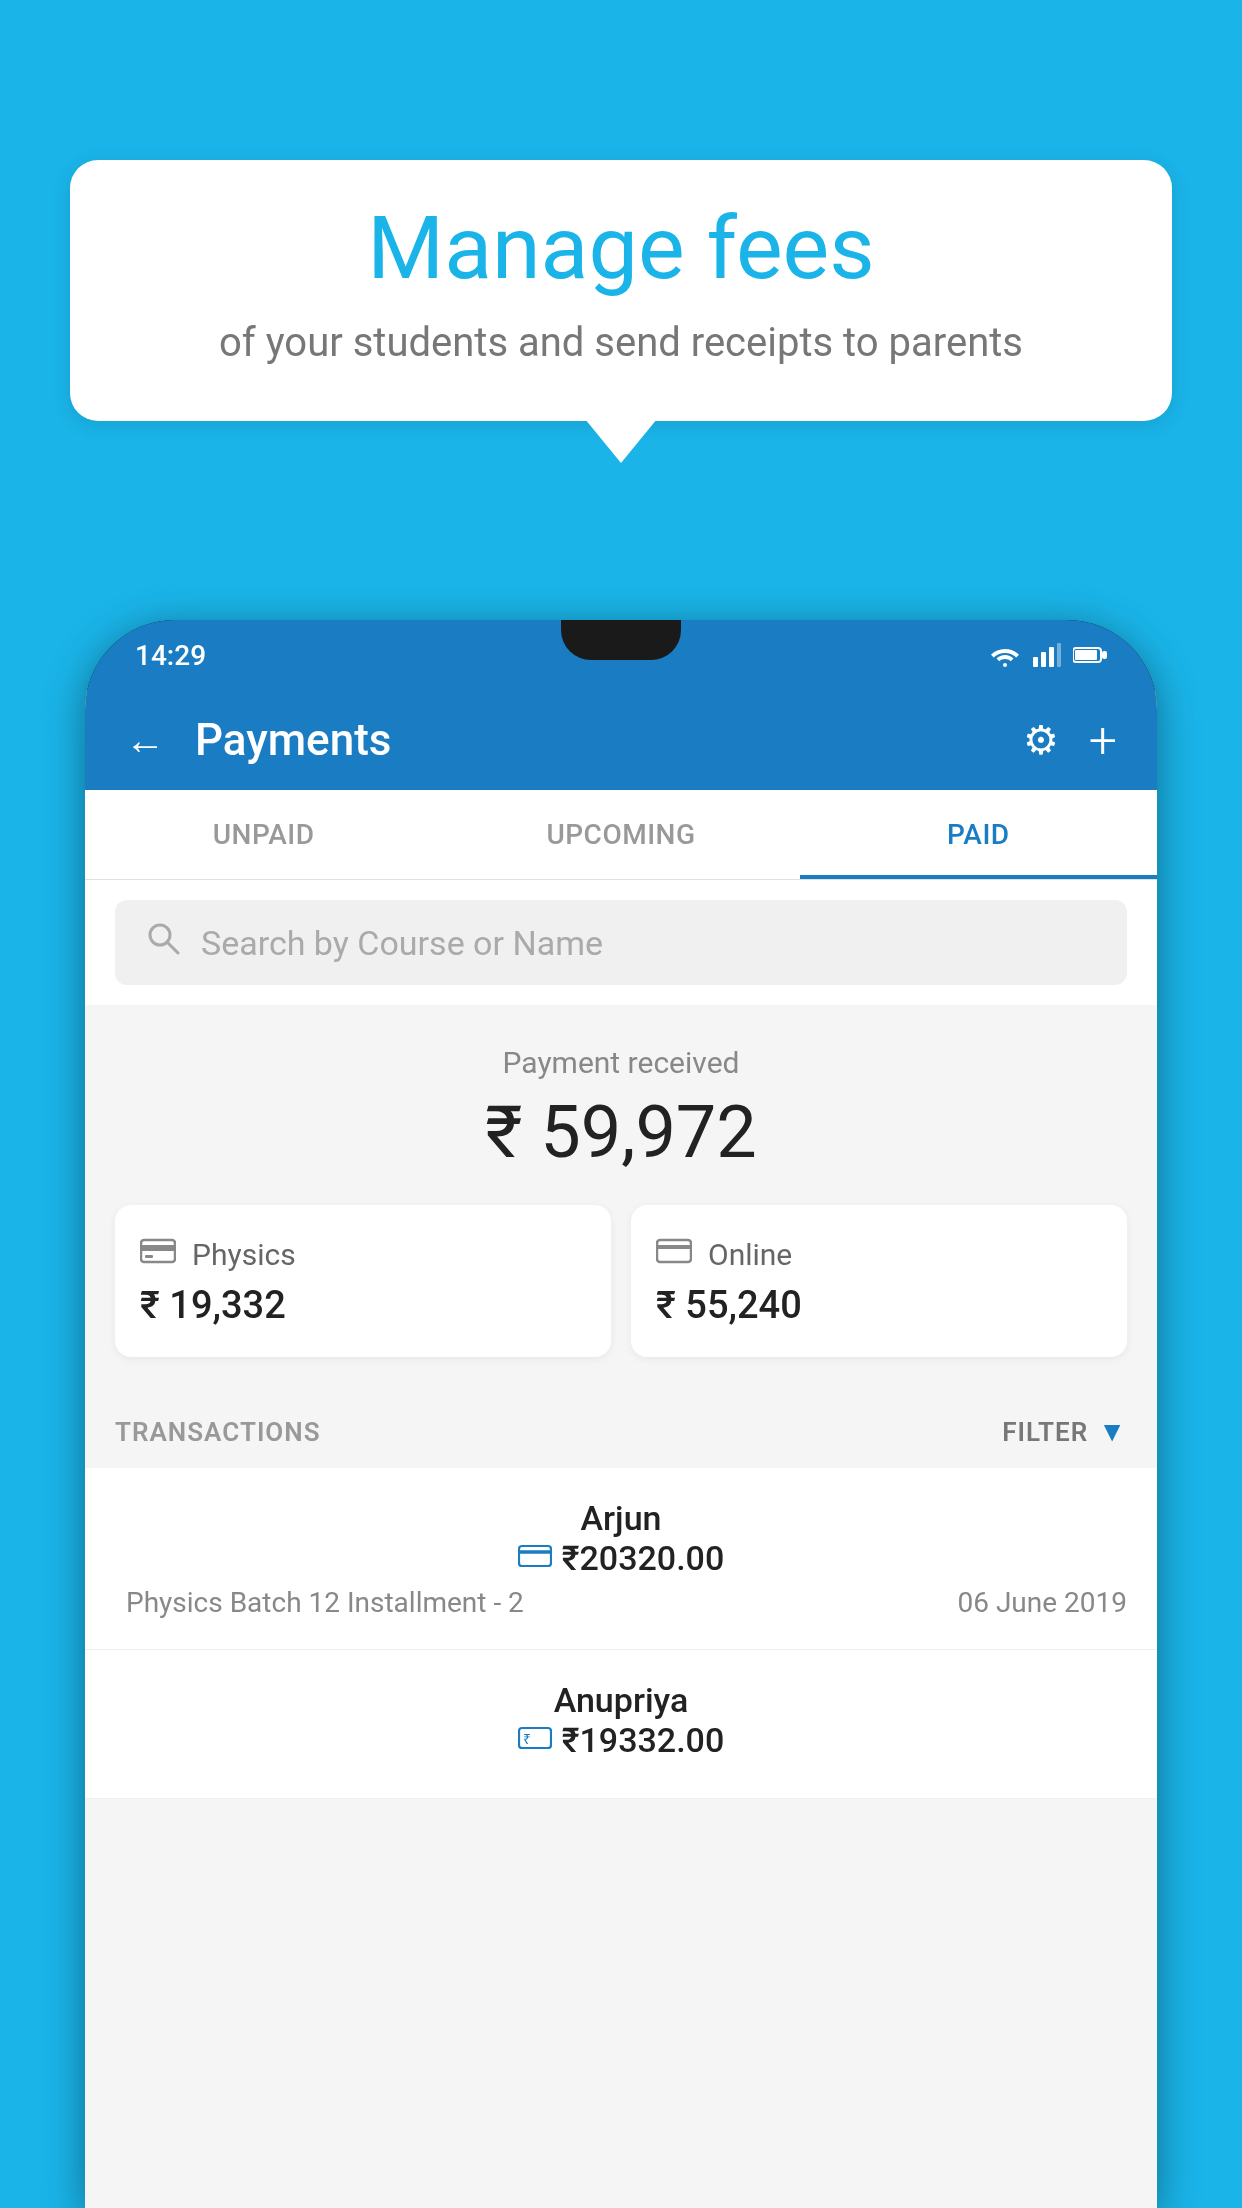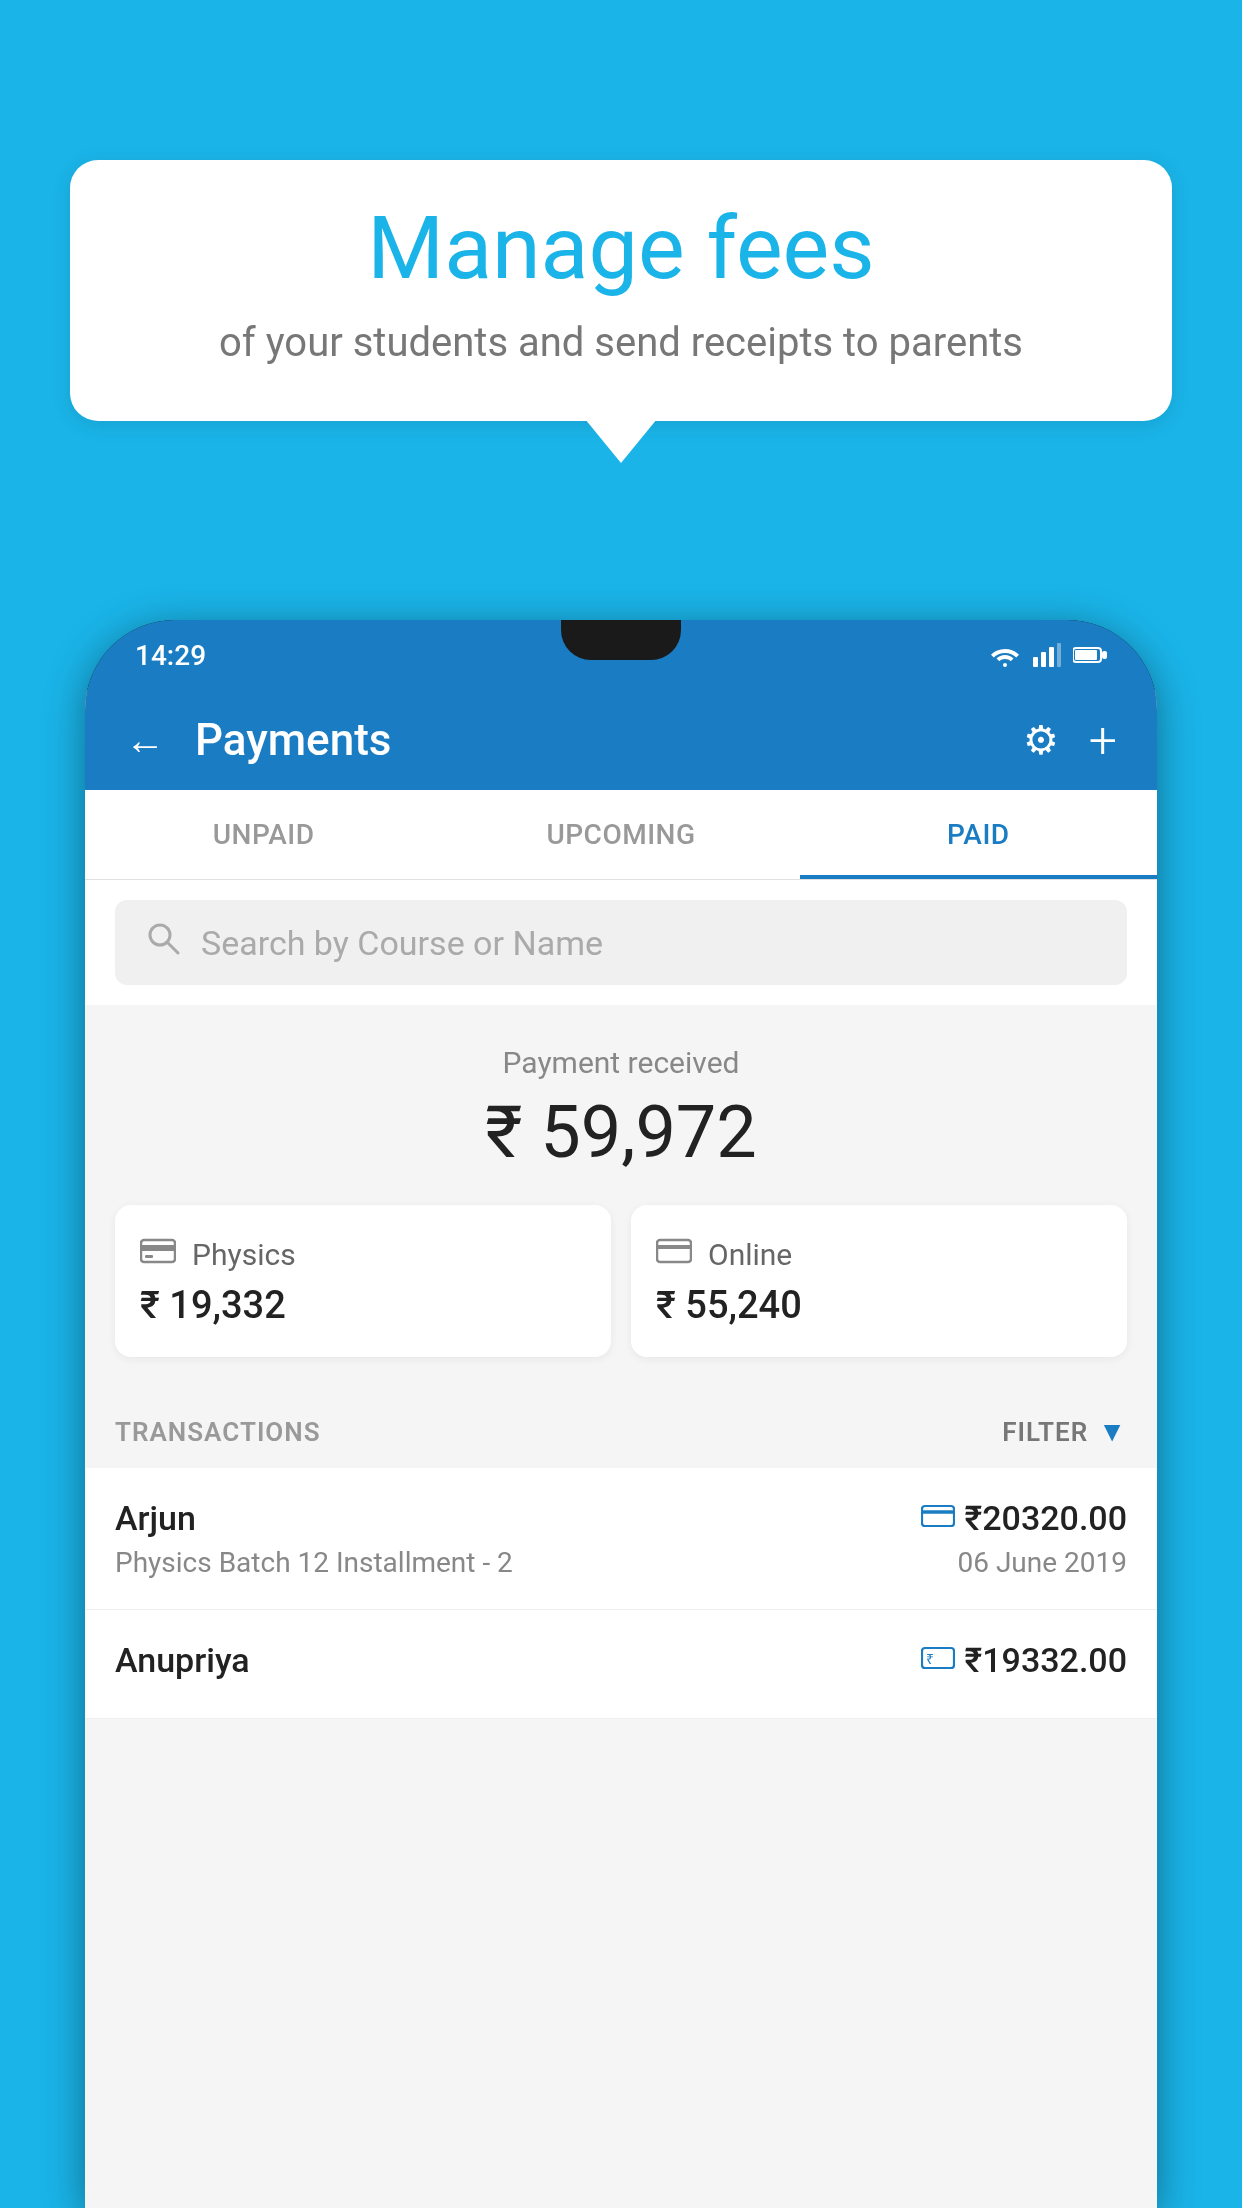--- a/index.html
+++ b/index.html
@@ -293,20 +293,21 @@
     .transaction-item {
       padding: 30px 30px;
       border-bottom: 1px solid #efefef;
     }
 
     .transaction-row {
       display: flex;
       justify-content: space-between;
       align-items: center;
       margin-bottom: 8px;
+      flex-direction: column;
     }
 
     .transaction-name {
       color: #222;
       font-size: 34px;
       font-weight: 500;
     }
 
     .transaction-amount-area {
       display: flex;
@@ -317,20 +318,21 @@
     .transaction-amount {
       color: #222;
       font-size: 34px;
       font-weight: 500;
     }
 
     .transaction-detail-row {
       display: flex;
       justify-content: space-between;
       align-items: center;
+      margin-left: 11px;
     }
 
     .transaction-course {
       color: #888;
       font-size: 28px;
     }
 
     .transaction-date {
       color: #888;
       font-size: 28px;

